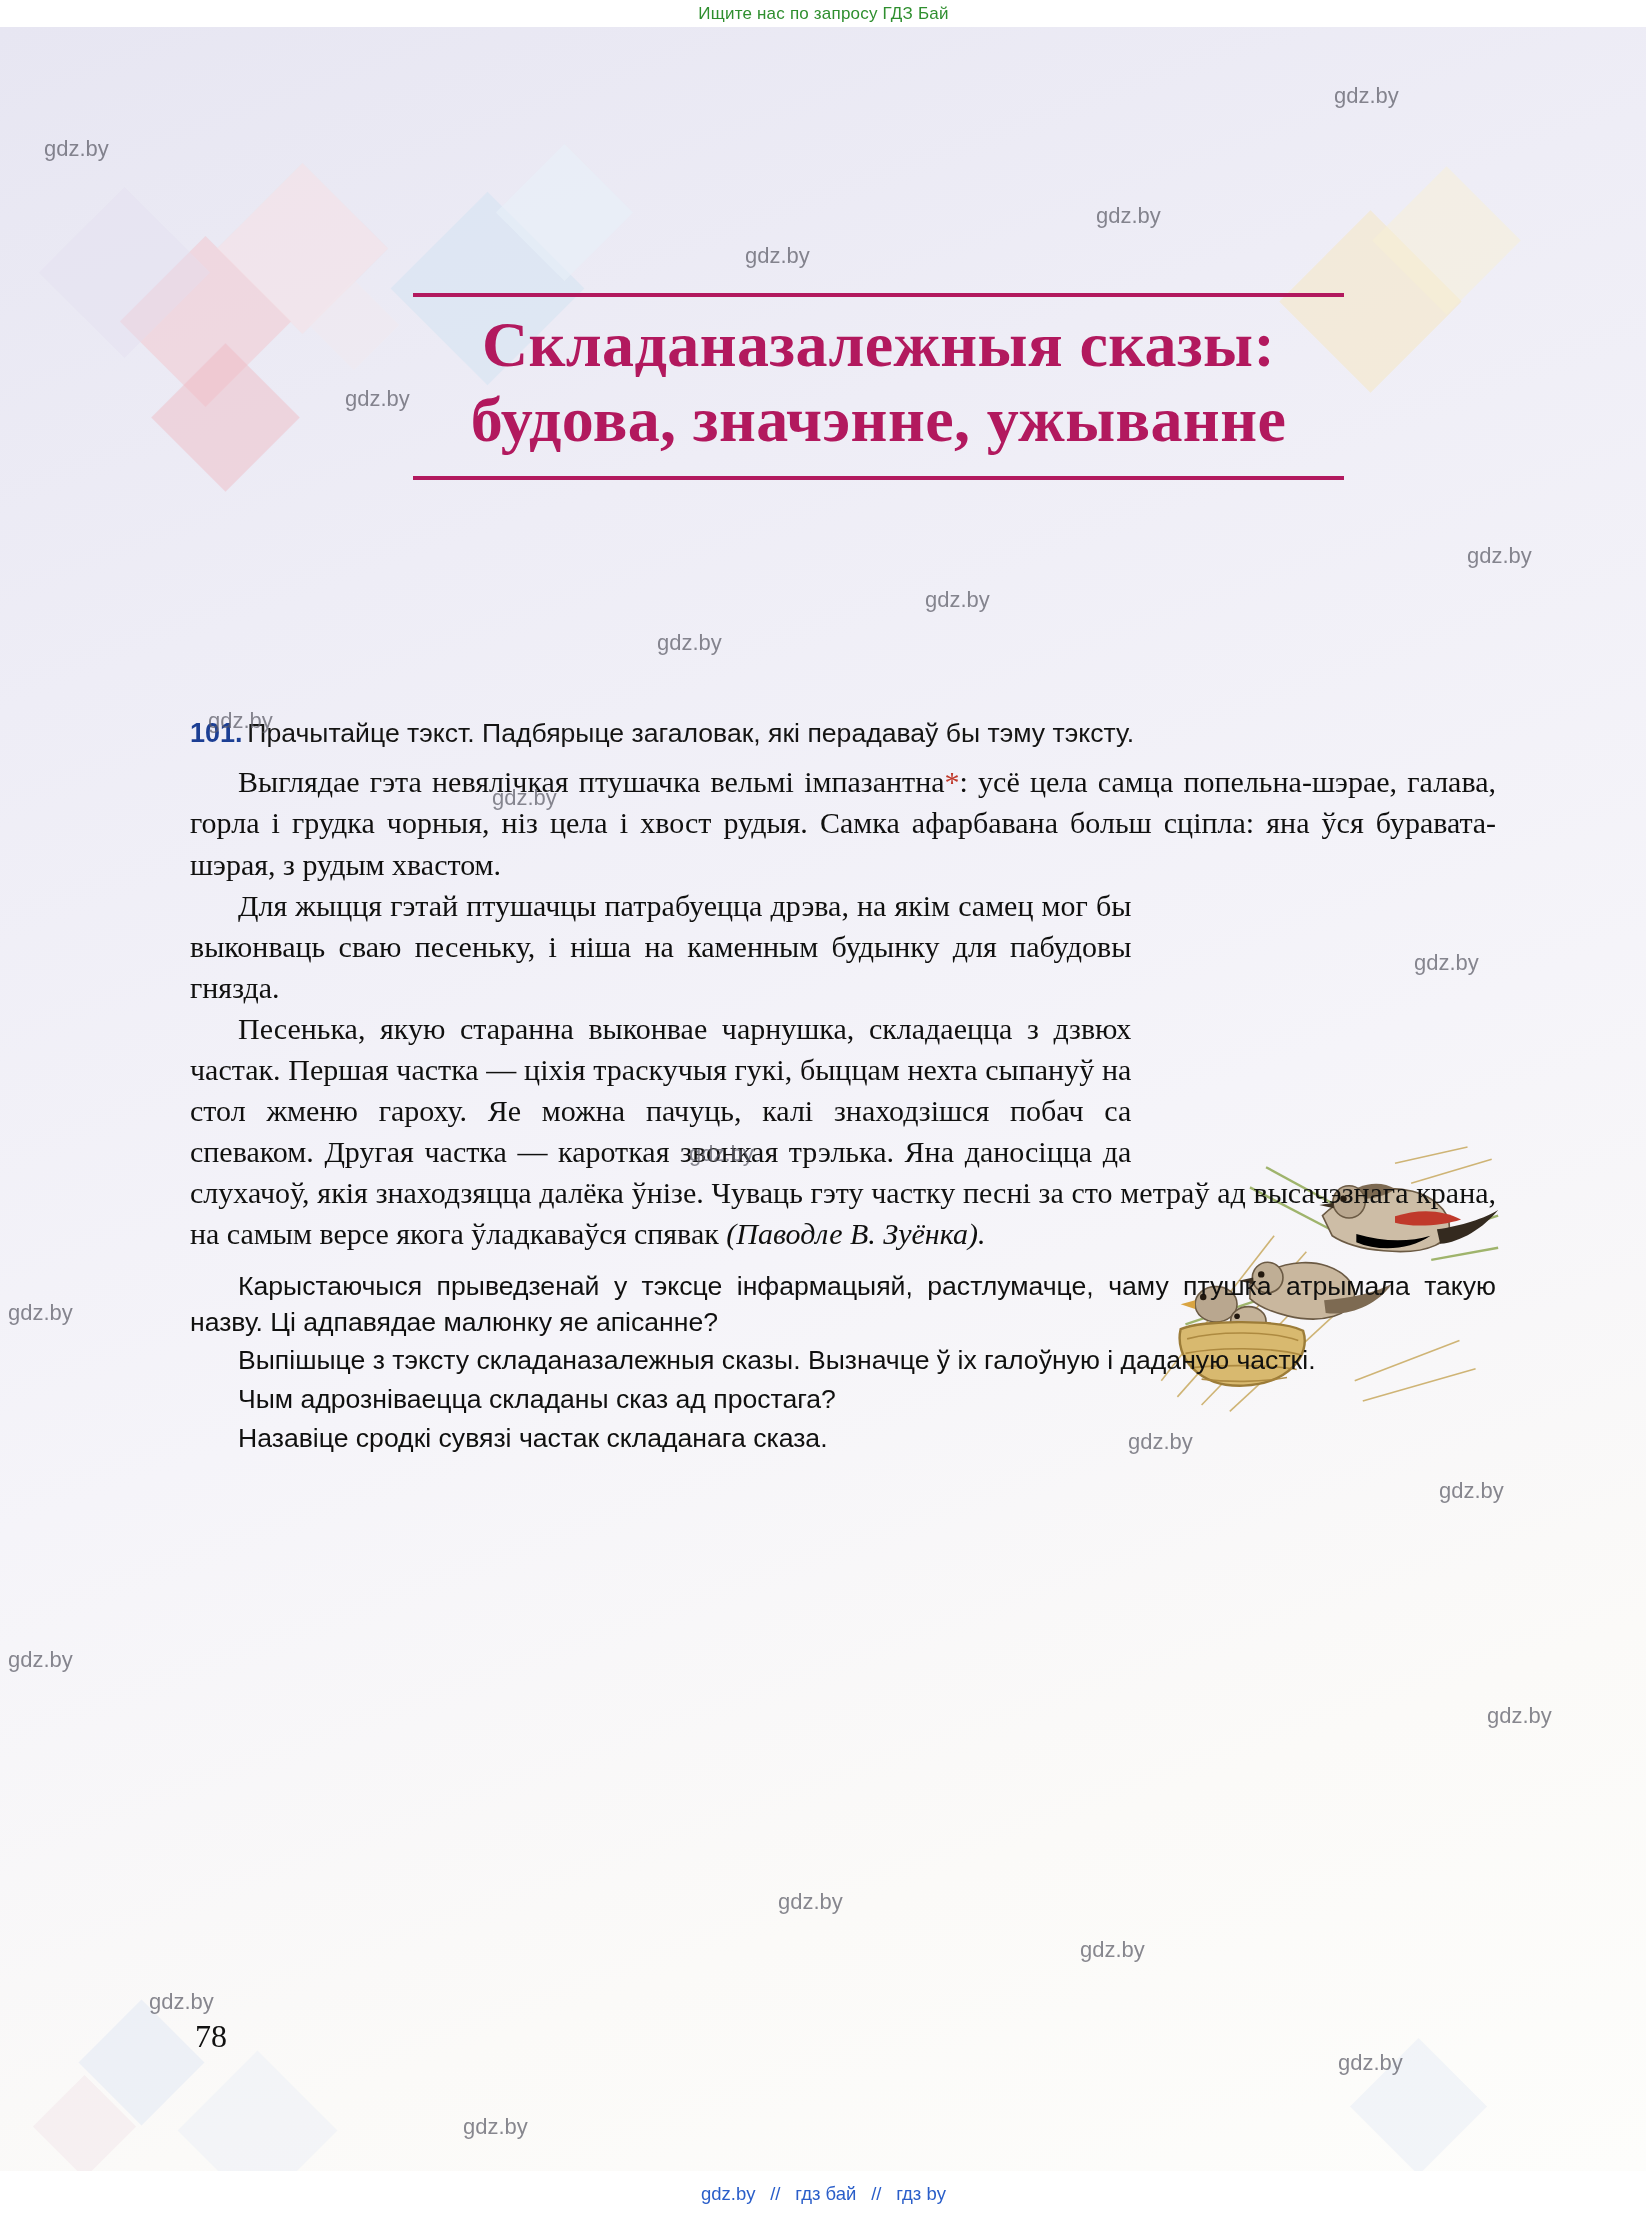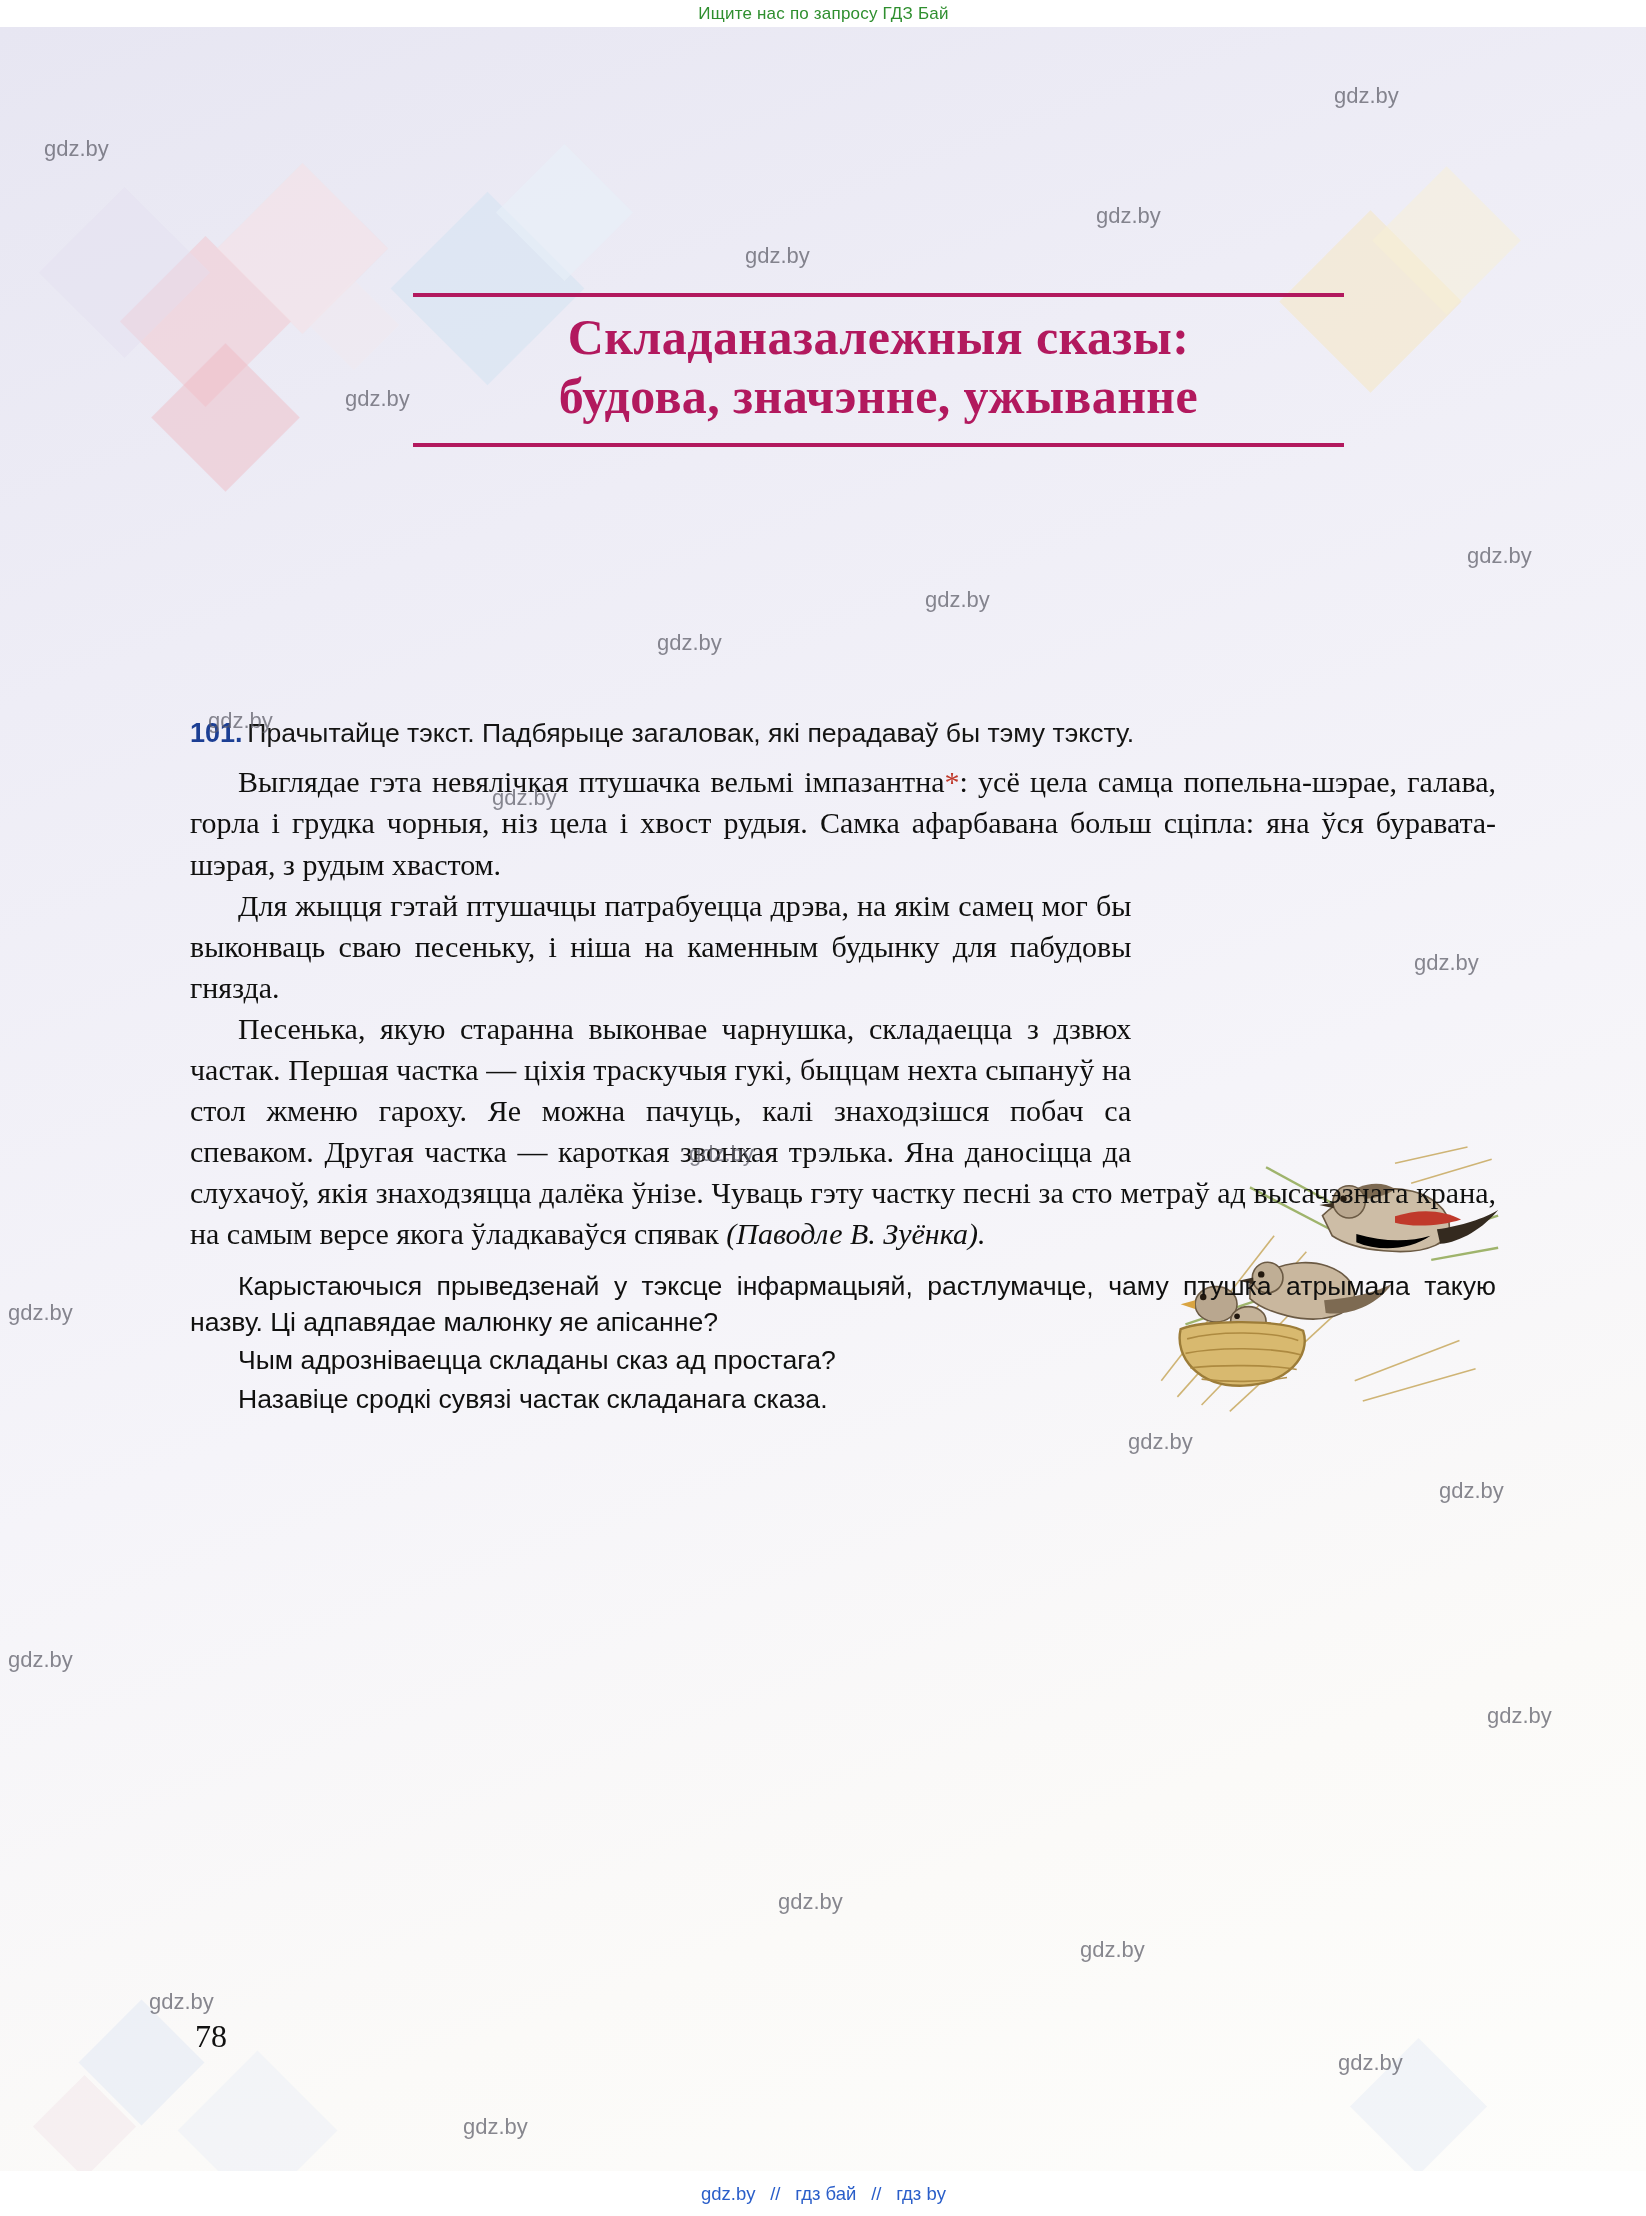--- a/index.html
+++ b/index.html
@@ -70,21 +70,21 @@
   .rule-top, .rule-bottom {
     height: 4px;
     background: #b2195e;
     width: 931px;
     margin: 0 auto;
   }
   .rule-bottom { margin-top: 13px; }
   .chapter-title {
     font-family: "Liberation Serif", serif;
     font-weight: bold;
-    font-size: 50px;
+    font-size: 64px;
     color: #b2195e;
     line-height: 1.17;
     padding: 11.3px 0 4.8px 0;
     letter-spacing: 0.4px;
   }
 
   
   .section-heading {
     position: absolute;
     left: 185px;
@@ -294,20 +294,21 @@
     <p class="body"><span>Выглядае гэта невялічкая птушачка вельмі імпазантна<span class="asterisk">*</span>: усё цела самца попельна-шэрае, галава, горла і грудка чорныя, ніз цела і хвост рудыя. Самка афарбавана больш сціпла: яна ўся бураватa-шэрая, з рудым хвастом.</span></p>
 
     <div class="wrap-float"></div>
 
     <p class="body">Для жыцця гэтай птушачцы патрабуецца дрэва, на якім самец мог бы выконваць сваю песеньку, і ніша на каменным будынку для пабудовы гнязда.</p>
 
     <p class="body"><span>Песенька, якую старанна выконвае чарнушка, складаецца з дзвюх частак. Першая частка — ціхія траскучыя гукі, быццам нехта сыпануў на стол жменю гароху. Яе можна пачуць, калі знаходзішся побач са спеваком. Другая частка — кароткая звонкая трэлька. Яна даносіцца да слухачоў, якія знаходзяцца далёка ўнізе. Чуваць гэту частку песні за сто метраў ад высачэзнага крана, на самым версе якога ўладкаваўся спявак</span> <i>(Паводле В. Зуёнка).</i></p>
 
     <div class="tail-questions">
       <p>Карыстаючыся прыведзенай у тэксце інфармацыяй, растлумачце, чаму птушка атрымала такую назву. Ці адпавядае малюнку яе апісанне?</p>
+      <p>Выпішыце з тэксту складаназалежныя сказы. Вызначце ў іх галоўную і даданую часткі.</p>
       <p>Чым адрозніваецца складаны сказ ад простага?</p>
       <p>Назавіце сродкі сувязі частак складанага сказа.</p>
     </div>
   </div>
 
   <div class="page-number">78</div>
 
   <div id="watermark-layer">
       <div class="wm" style="left: 1334px; top: 56px;">gdz.by</div>
       <div class="wm" style="left: 44px; top: 109px;">gdz.by</div>

